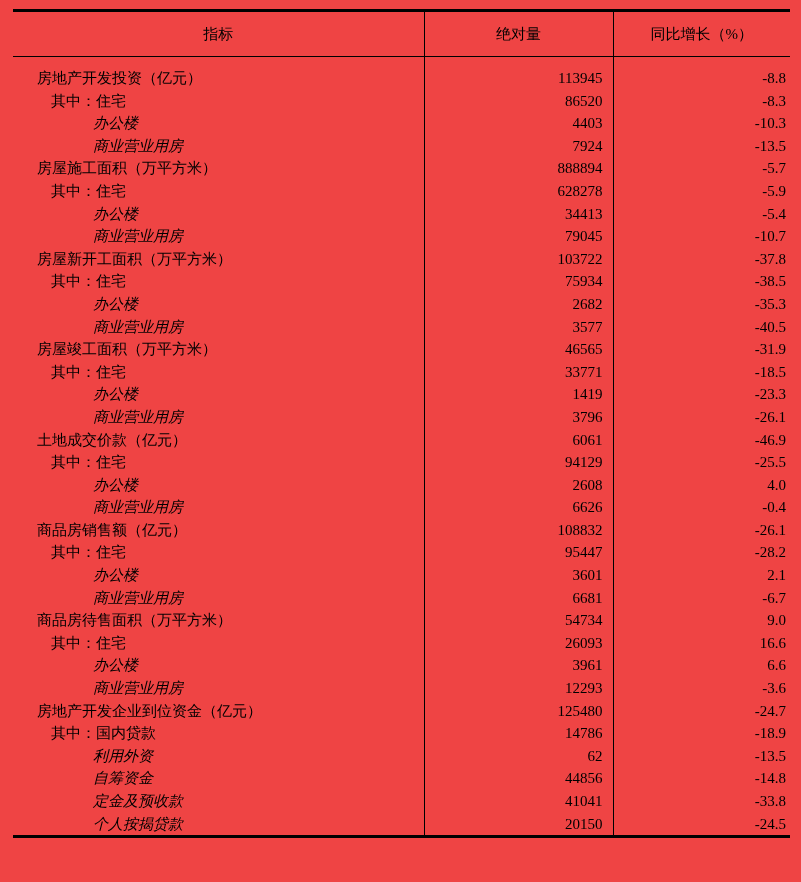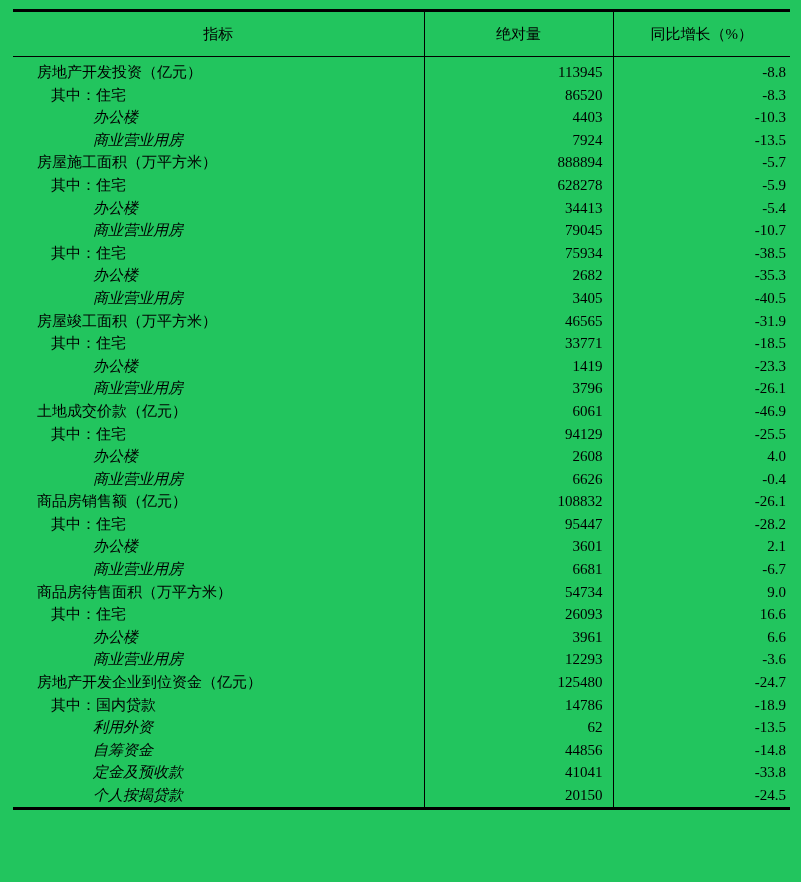--- a/index.html
+++ b/index.html
@@ -10,21 +10,21 @@
   body {
     width: 801px;
     height: 882px;
     font-family: "Liberation Serif", "DejaVu Serif", serif;
     color: #000000;
   }
   .page {
     position: relative;
     width: 801px;
     height: 882px;
-    background: #22c55e;
+    background: #ef4444;
     overflow: hidden;
   }
   table.stat-table {
     position: absolute;
     left: 13px;
     top: 9px;
     width: 777px;
     border-collapse: collapse;
     table-layout: fixed;
     border-top: 3px solid #000000;
@@ -51,21 +51,21 @@
     white-space: nowrap;
     overflow: hidden;
   }
   .sep { border-left: 1px solid #000000; }
   td.ind { text-align: left; }
   td.num { text-align: right; padding-right: 10px; }
   td.growth { padding-right: 4px; font-family: Liberation Serif, serif; }
   td.lvl1 { padding-left: 24px; }
   td.lvl2 { padding-left: 38px; }
   td.lvl3 { padding-left: 80px; font-style: italic; }
-  tbody tr:first-child td { padding-top: 4px; }
+  tbody tr:first-child td { padding-top: 10px; }
 </style>
 </head>
 <body>
 
 <div class="page">
   <table class="stat-table">
     <colgroup>
       <col class="c1">
       <col class="c2">
       <col class="c3">
@@ -119,36 +119,41 @@
     <td class="num sep">34413</td>
     <td class="num sep growth">-5.4</td>
   </tr>
 
   <tr>
     <td class="ind lvl3">商业营业用房</td>
     <td class="num sep">79045</td>
     <td class="num sep growth">-10.7</td>
   </tr>
 
+  <tr>
+    <td class="ind lvl1">房屋新开工面积（万平方米）</td>
+    <td class="num sep">103722</td>
+    <td class="num sep growth">-37.8</td>
+  </tr>
 
   <tr>
     <td class="ind lvl2">其中：住宅</td>
     <td class="num sep">75934</td>
     <td class="num sep growth">-38.5</td>
   </tr>
 
   <tr>
     <td class="ind lvl3">办公楼</td>
     <td class="num sep">2682</td>
     <td class="num sep growth">-35.3</td>
   </tr>
 
   <tr>
     <td class="ind lvl3">商业营业用房</td>
-    <td class="num sep">3405</td>
+    <td class="num sep">3577</td>
     <td class="num sep growth">-40.5</td>
   </tr>
 
   <tr>
     <td class="ind lvl1">房屋竣工面积（万平方米）</td>
     <td class="num sep">46565</td>
     <td class="num sep growth">-31.9</td>
   </tr>
 
   <tr>

